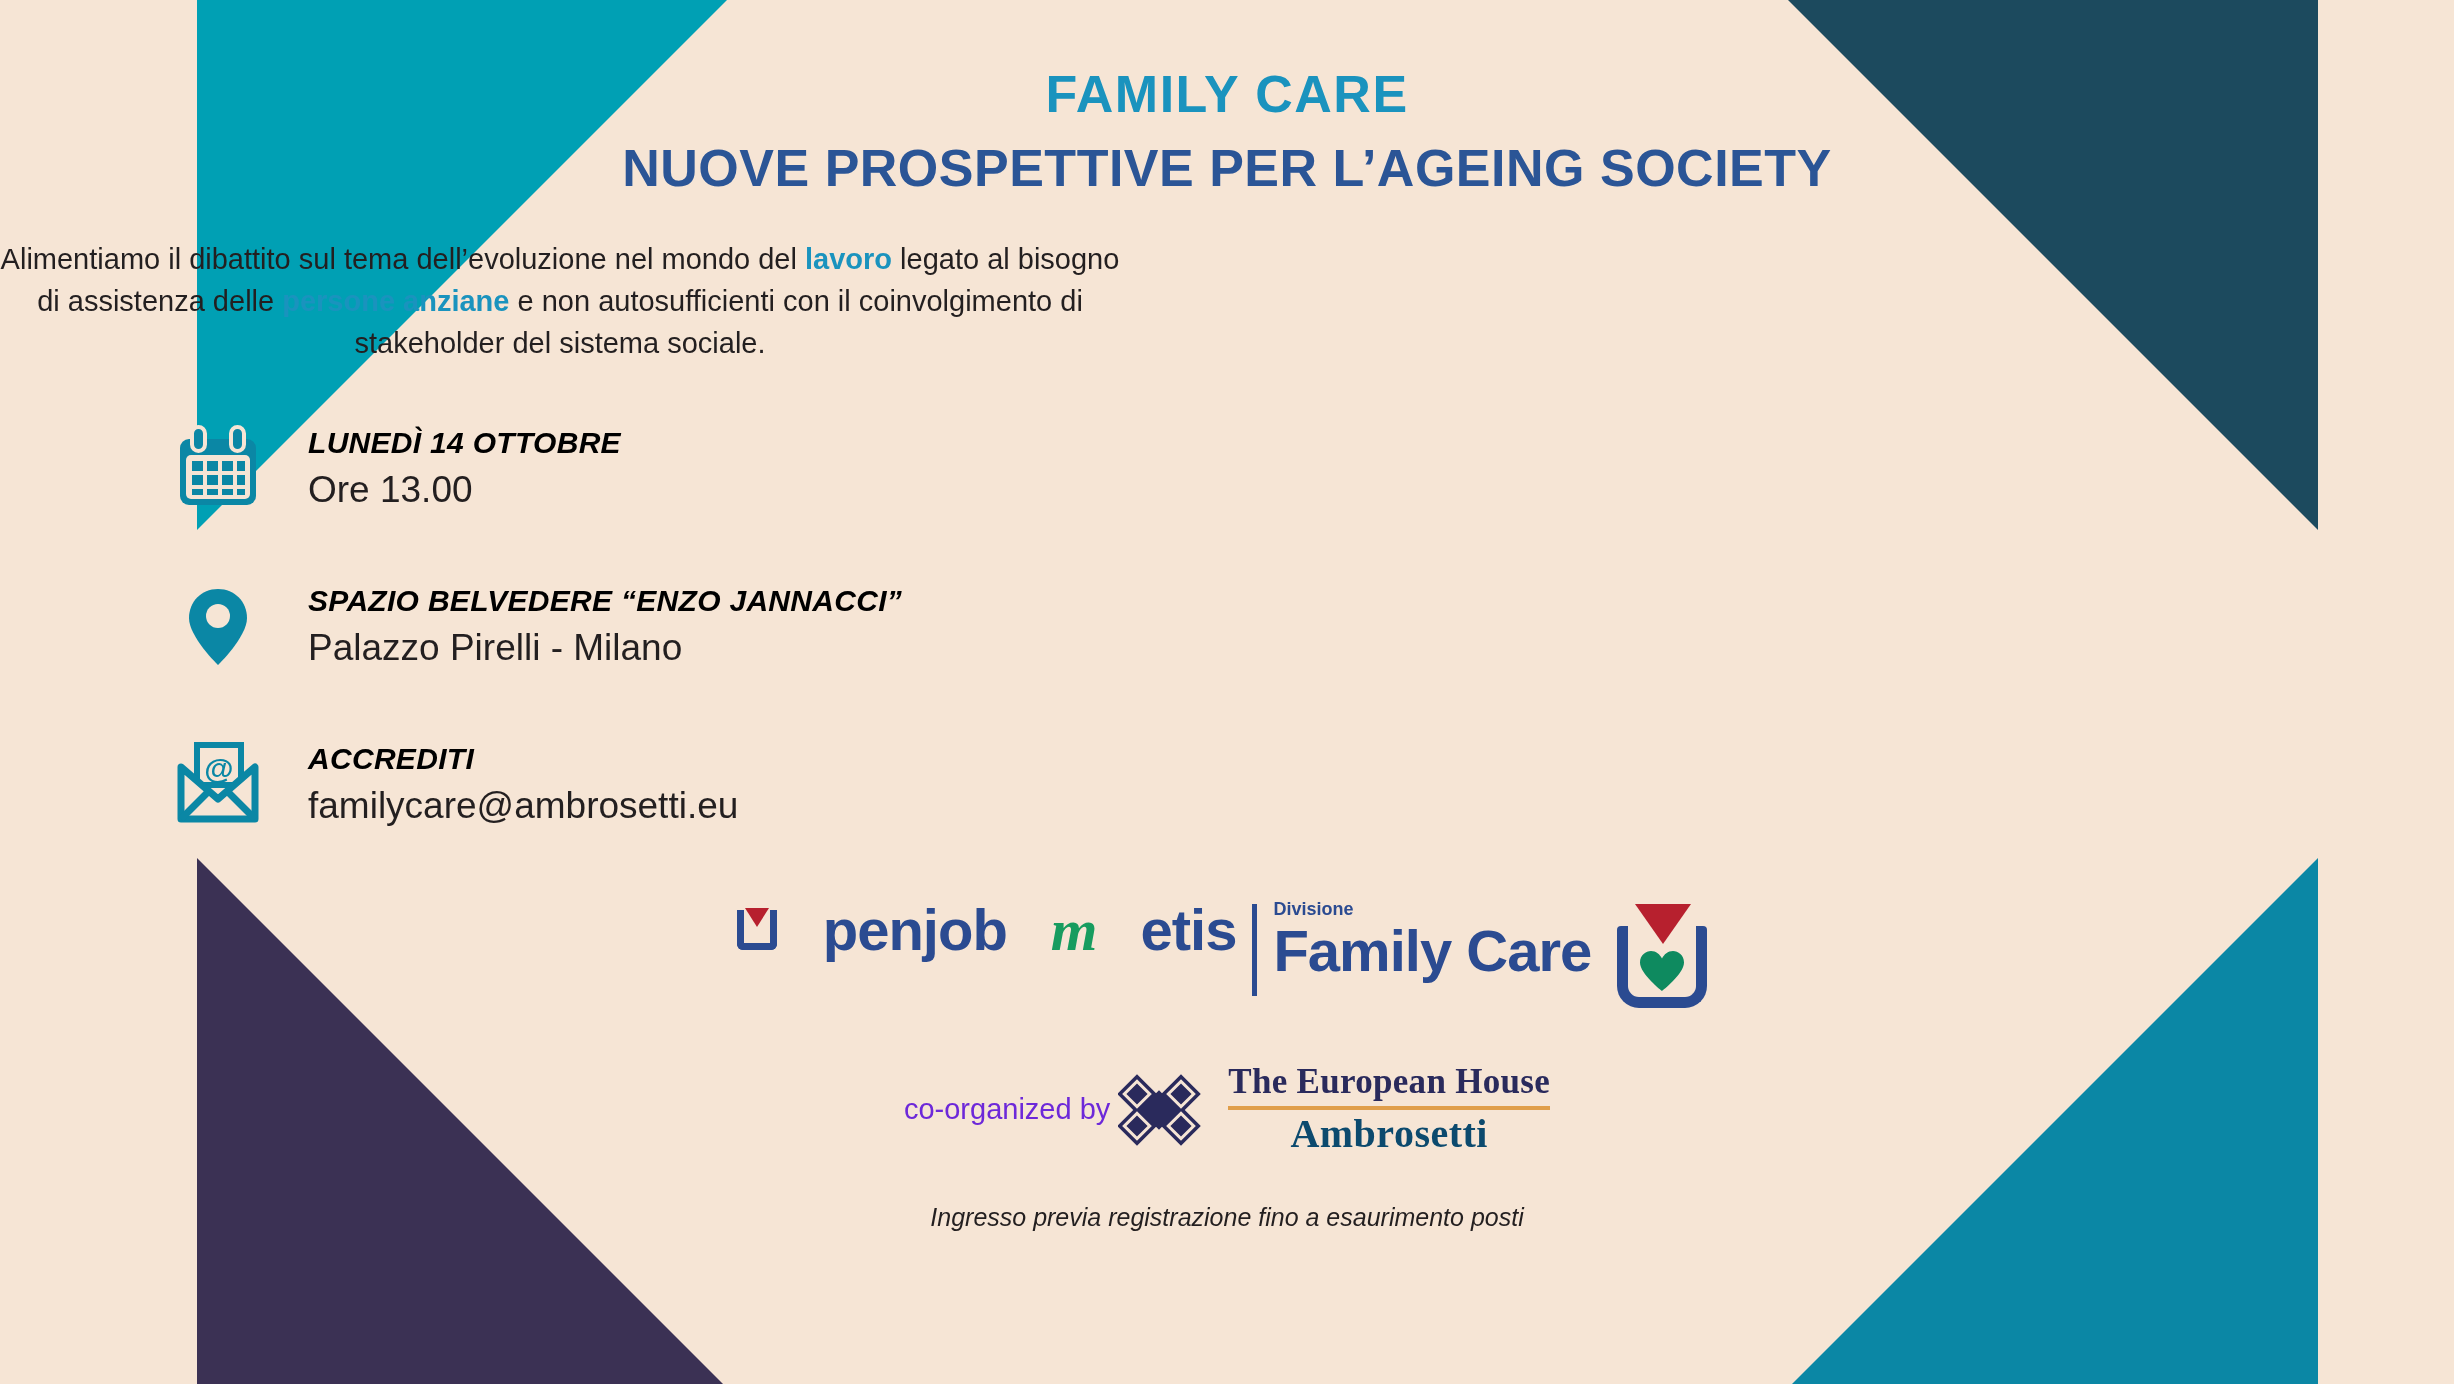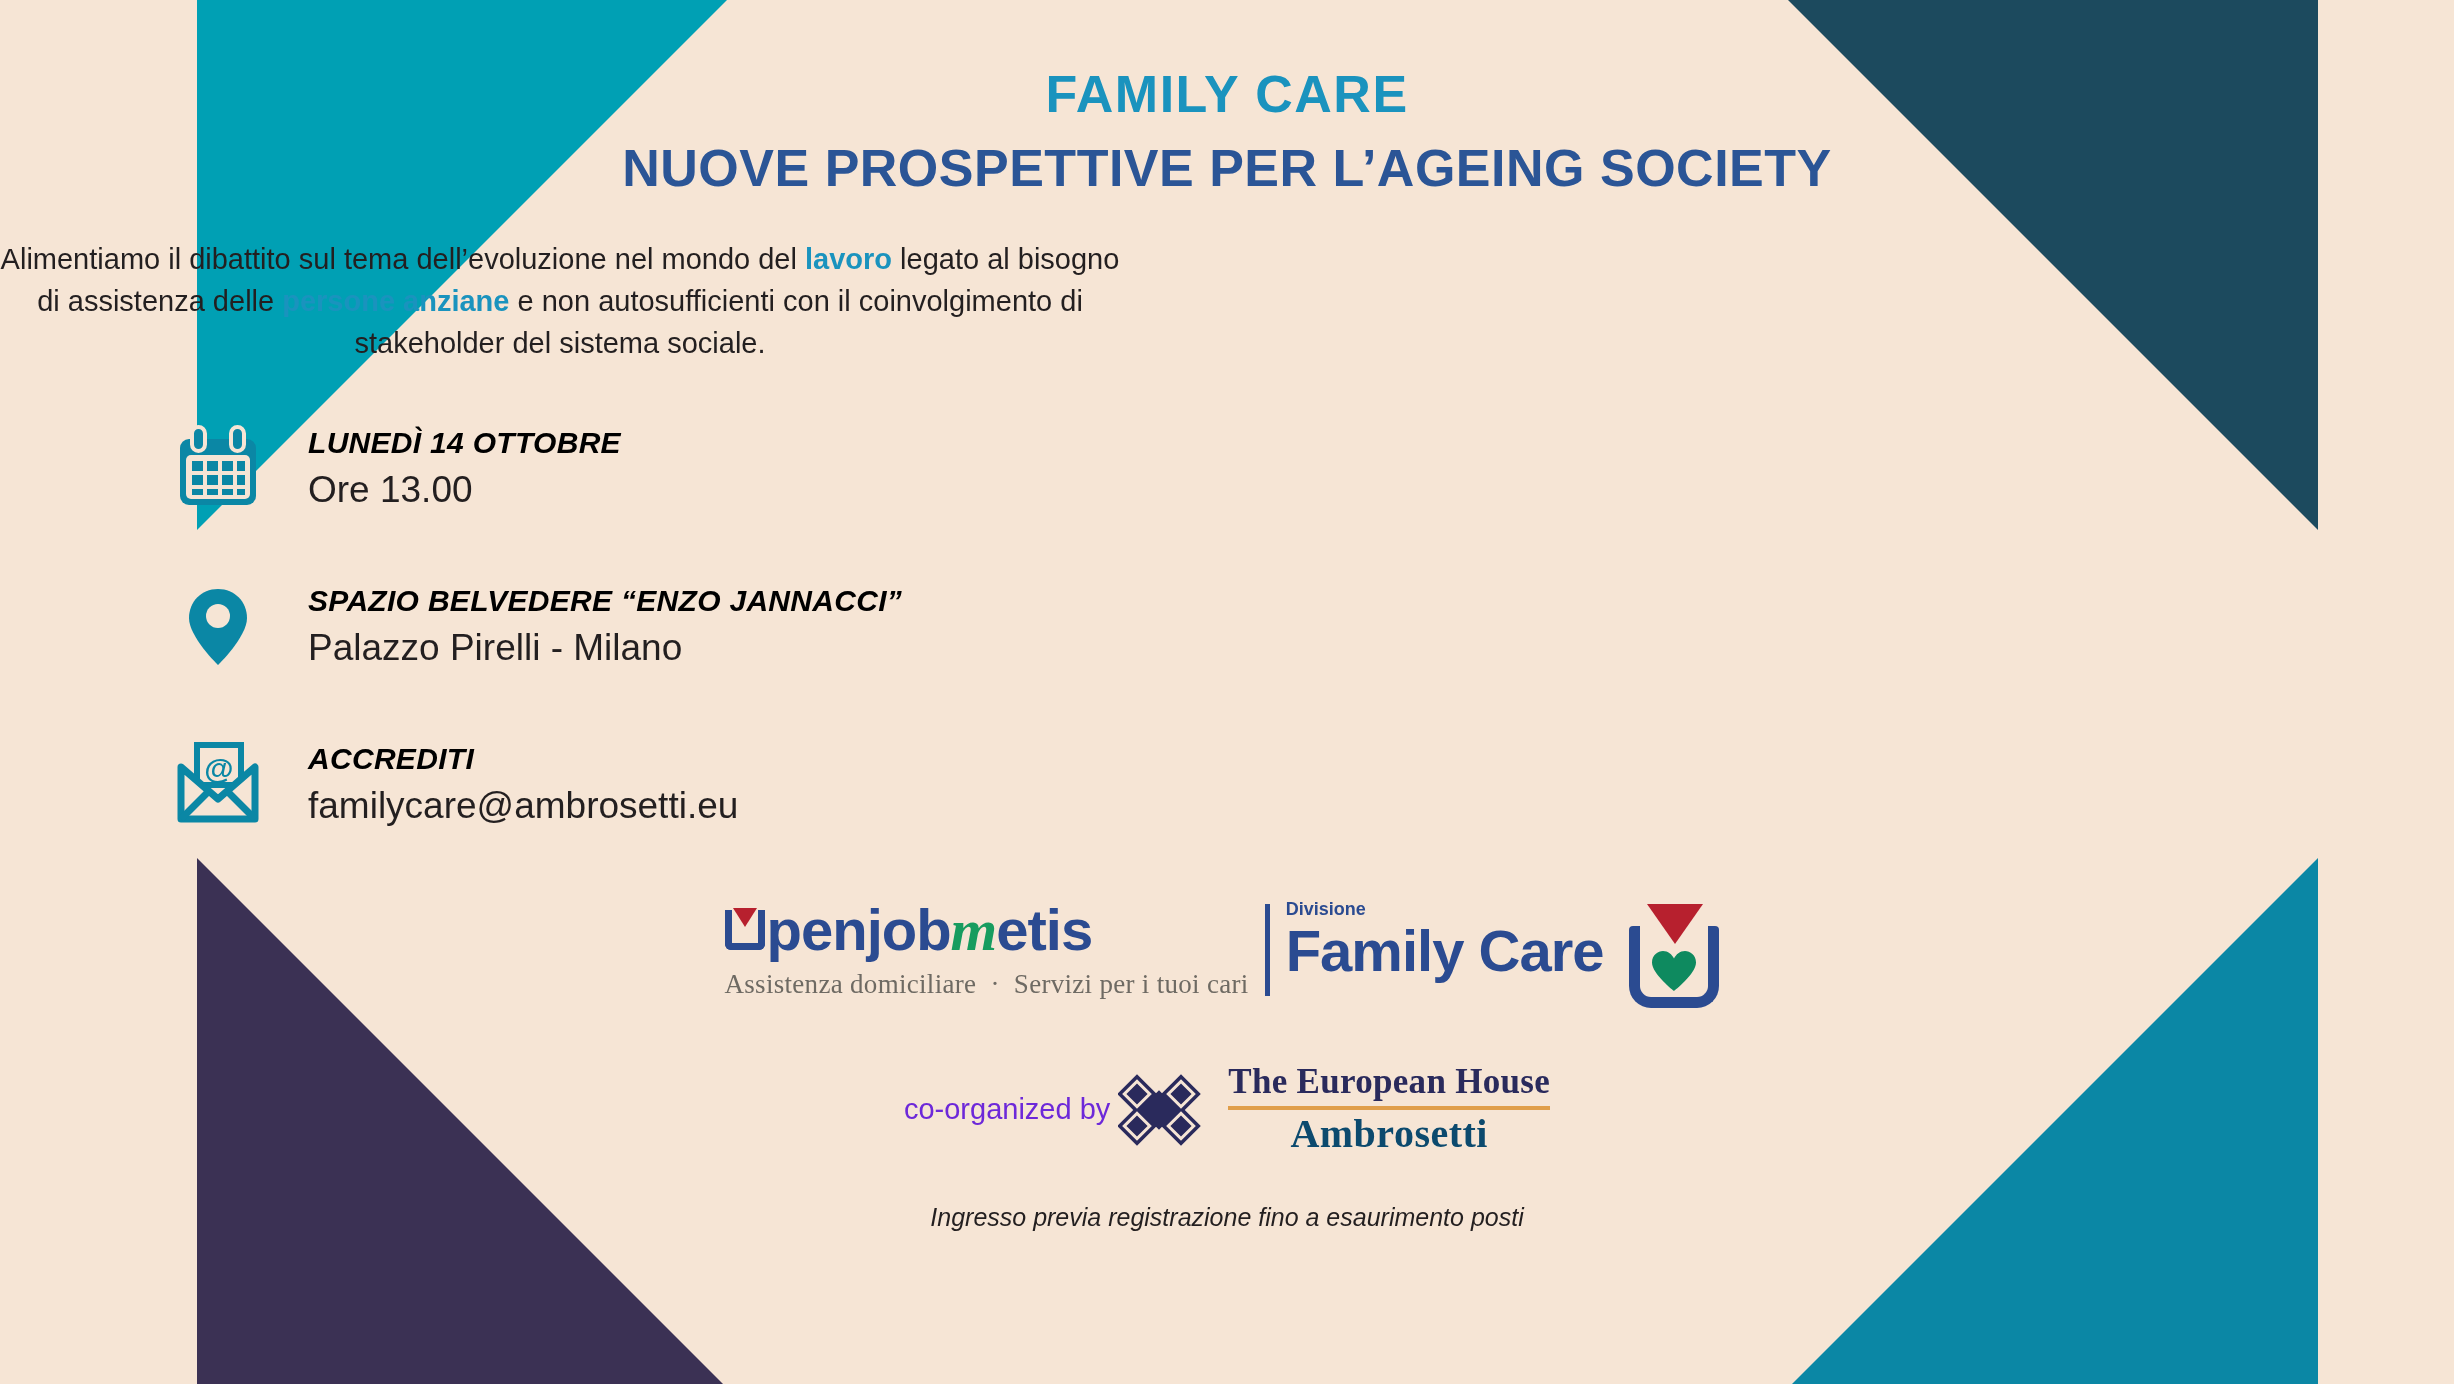--- a/index.html
+++ b/index.html
@@ -129,20 +129,21 @@
   }
   .ojm-left { text-align:left; }
   .ojm-word {
     font-size:58px;
     font-weight:bold;
     color:#2B4B91;
     line-height:1;
     letter-spacing:-1px;
     display:flex;
     align-items:baseline;
+    gap:44px;
   }
   .ojm-o {
     position:relative;
     display:inline-block;
     width:40px; height:44px;
     margin-right:2px;
   }
   .ojm-o-u {
     position:absolute;
     left:0; top:4px;
@@ -354,25 +355,20 @@
       <div class="ojm-left">
         <div class="ojm-word">
           <span class="ojm-o">
             <span class="ojm-o-u"></span>
             <span class="ojm-o-tri"></span>
           </span>
             <span>penjob</span>
             <span class="ojm-m">m</span>
             <span>etis</span>
         </div>
-        <div class="ojm-tagline">
-          <span>Assistenza domiciliare</span>
-          &nbsp;<span>·</span>&nbsp;
-          <span>Servizi per i tuoi cari</span>
-        </div>
       </div>
 
       <div class="ojm-divider"></div>
 
       <div class="ojm-right">
         <div class="ojm-div-label">Divisione</div>
         <div class="ojm-fc">Family Care</div>
       </div>
 
       <div class="ojm-mark">

